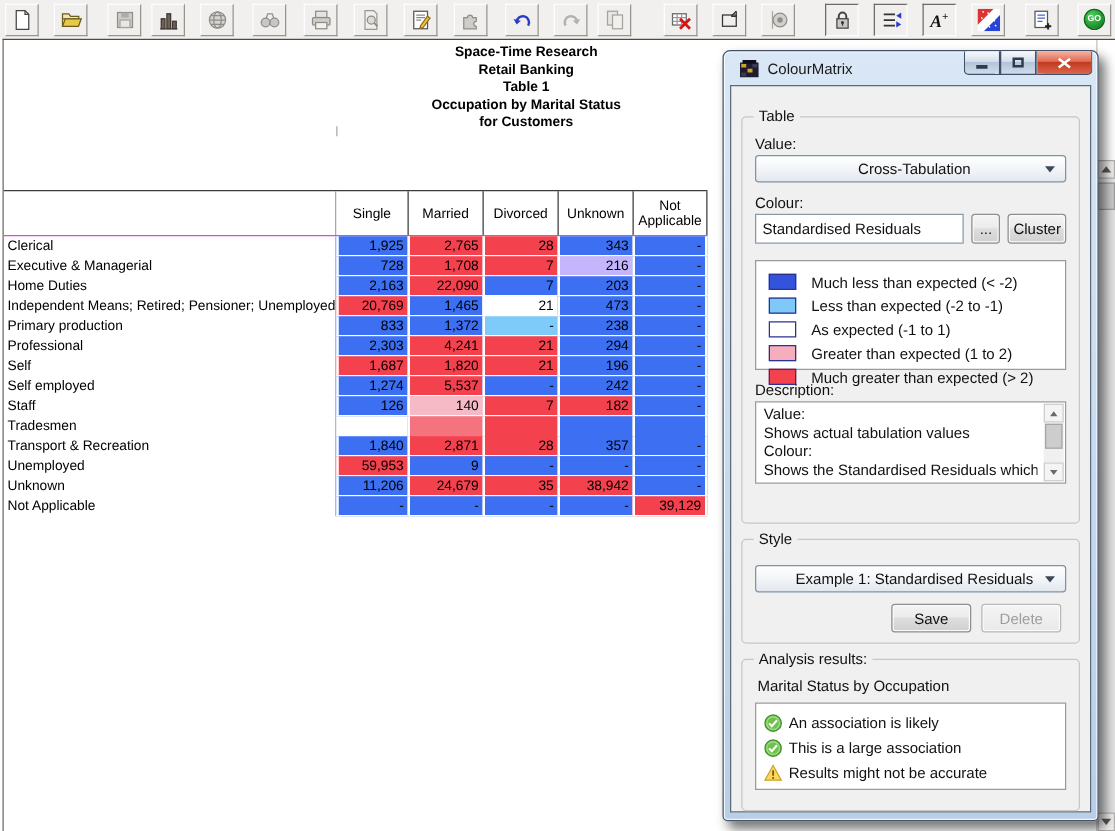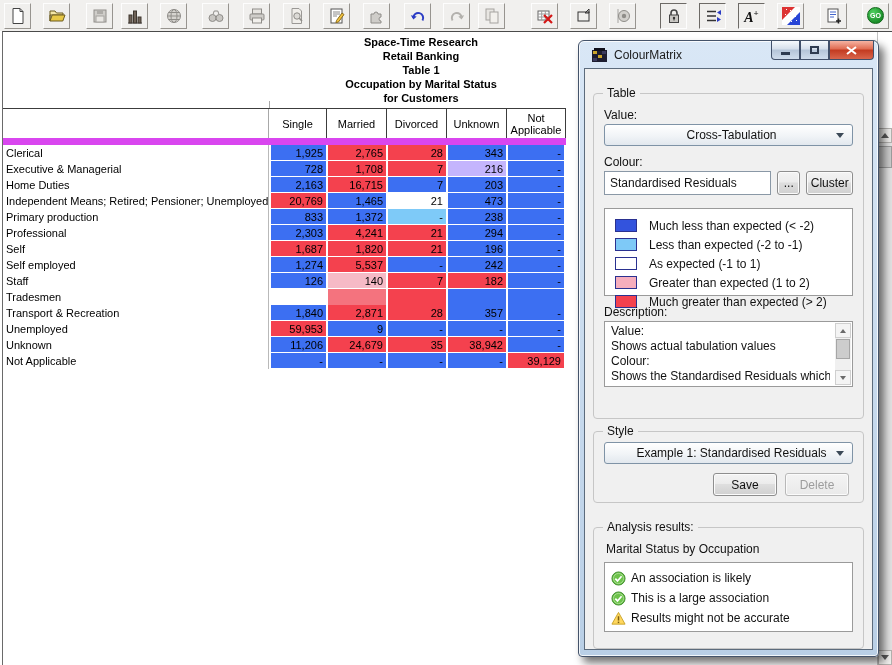--- a/index.html
+++ b/index.html
@@ -20,21 +20,21 @@
            color:#fff;font-size:7px;font-weight:bold;display:flex;align-items:center;justify-content:center;
            border:1px solid #0e6418;box-sizing:border-box;}
   
   .content{position:absolute;left:2px;top:31px;right:0;bottom:0;background:#fff;
            border-top:1px solid #4a4a4a;border-left:1px solid #6a6a6a;}
   .titleblock{position:absolute;top:3px;left:0;width:836px;text-align:center;
               font-size:11px;font-weight:bold;color:#000;line-height:14px;}
   .tick{position:absolute;left:266px;top:69px;width:1px;height:8px;background:#a8a8a8;}
   .tbl{position:absolute;left:0;top:76px;width:563px;}
   .hdr-row{display:grid;grid-template-columns:266px 57px 60px 60px 60px 60px;height:37px;
-           border-top:1px solid #3c3c3c;border-bottom:7px solid #d946ef;box-sizing:border-box;}
+           border-top:1px solid #3c3c3c;border-bottom:1px solid #d946ef;box-sizing:border-box;margin-top:44px;}
   .hdr-cell{display:flex;align-items:center;justify-content:center;text-align:center;
             font-size:11px;color:#000;border-left:1px solid #3c3c3c;box-sizing:border-box;padding:0 2px;}
   .hdr-cell.spacer{border-left:none;border-right:1px solid #a8a8a8;}
   .hdr-cell.first{border-left:none;}
   .hdr-cell.last{border-right:1px solid #3c3c3c;}
   .data-row{display:grid;grid-template-columns:266px 57px 60px 60px 60px 60px;height:16px;}
   .row-label{font-size:11px;color:#000;padding-left:3px;line-height:16px;white-space:nowrap;
              border-right:1px solid #b9b9b9;box-sizing:border-box;overflow:hidden;}
   .cell{font-size:11px;color:#000;display:flex;align-items:center;justify-content:flex-end;
         padding-right:3px;border-left:2px solid #fff;border-bottom:1px solid #fff;box-sizing:border-box;}
@@ -68,21 +68,21 @@
   .cap-btn.min{border-radius:0 0 0 4px;}
   .cap-btn.close{width:45px;border-radius:0 0 4px 0;
            background:linear-gradient(#f5b3a2,#e06a50 45%,#c23a20 50%,#d9654c);}
   .glyph-min{width:9px;height:3px;background:#2e3b50;margin-top:6px;}
   .glyph-max{width:9px;height:8px;box-sizing:border-box;border:2px solid #2e3b50;}
   .client{position:absolute;left:5px;right:5px;top:27px;bottom:6px;background:#f0f0f0;
           border:1px solid #5c6b7c;box-sizing:border-box;}
   .group{position:absolute;left:8px;right:8px;border:1px solid #c6c6c6;border-radius:4px;box-sizing:border-box;}
   .group-label{position:absolute;top:-8px;left:9px;background:#f0f0f0;padding:0 4px;font-size:12px;color:#111;}
   .g-table{top:24px;height:326px;padding:14px 10px 0;}
-  .g-style{top:362px;height:72px;padding:8px 10px 0;}
+  .g-style{top:362px;height:84px;padding:18px 10px 0;}
   .g-analysis{top:458px;height:122px;padding:12px 10px 0;}
   .lbl{font-size:12px;color:#111;}
   .combo{height:22px;margin-top:2px;border:1px solid #7f93a6;border-radius:3px;box-sizing:border-box;
          background:linear-gradient(#ffffff,#f1f4f7 55%,#e2e8ee);display:flex;align-items:center;
          padding-left:6px;font-size:12px;color:#111;position:relative;justify-content:center;}
   .combo-arrow{position:absolute;right:8px;top:8px;width:0;height:0;
          border-left:4px solid transparent;border-right:4px solid transparent;border-top:5px solid #3c4a58;}
   .row-flex{display:flex;margin-top:2px;gap:6px;align-items:center;}
   .txtbox{flex:1;height:24px;box-sizing:border-box;border:1px solid #8a98a6;background:#fff;
           font-size:12px;padding:0 5px;font-family:"Liberation Sans",sans-serif;color:#111;}
@@ -344,21 +344,21 @@
         <div class="row-label">Executive &amp; Managerial</div>
         <div class="cell" style="background: rgb(60, 111, 242);">728</div>
         <div class="cell" style="background: rgb(244, 65, 78);">1,708</div>
         <div class="cell" style="background: rgb(244, 65, 78);">7</div>
         <div class="cell" style="background: #c4b5fd;">216</div>
         <div class="cell last" style="background: rgb(60, 111, 242);">-</div>
       </div>
       <div class="data-row">
         <div class="row-label">Home Duties</div>
         <div class="cell" style="background: rgb(60, 111, 242);">2,163</div>
-        <div class="cell" style="background: rgb(244, 65, 78);">16,715</div>
+        <div class="cell" style="background: rgb(244, 65, 78);">22,090</div>
         <div class="cell" style="background: rgb(60, 111, 242);">7</div>
         <div class="cell" style="background: rgb(60, 111, 242);">203</div>
         <div class="cell last" style="background: rgb(60, 111, 242);">-</div>
       </div>
       <div class="data-row">
         <div class="row-label">Independent Means; Retired; Pensioner; Unemployed</div>
         <div class="cell" style="background: rgb(244, 65, 78);">20,769</div>
         <div class="cell" style="background: rgb(60, 111, 242);">1,465</div>
         <div class="cell" style="background: rgb(255, 255, 255);">21</div>
         <div class="cell" style="background: rgb(60, 111, 242);">473</div>

